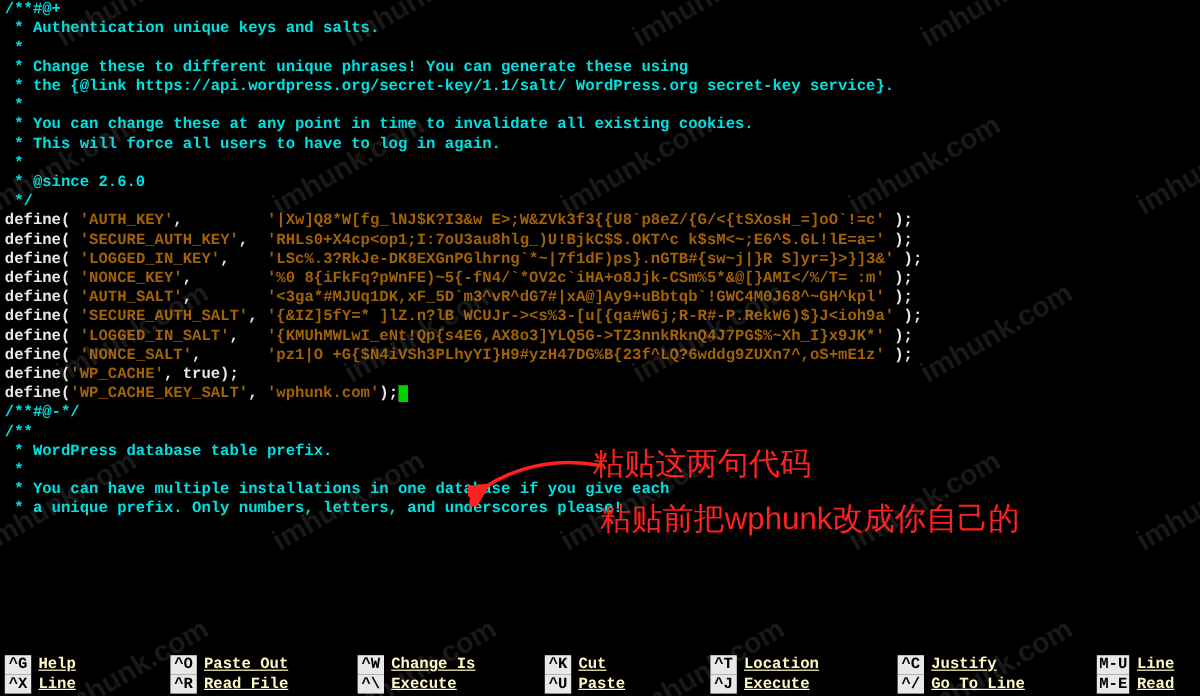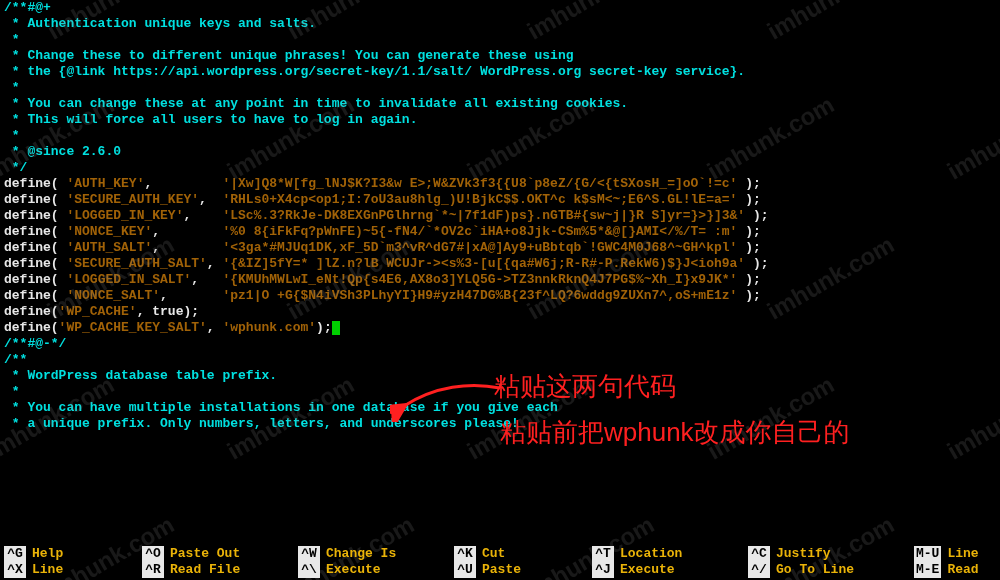--- a/index.html
+++ b/index.html
@@ -74,21 +74,21 @@
   }
   .hkey {
     background: #e8e8e8;
     color: #000;
     padding: 0 2px;
     margin-right: 6px;
     min-width: 22px;
     text-align: center;
     display: inline-block;
   }
-  .hlabel { color: #eab308; }
+  .hlabel { color: #fef9c3; text-decoration: underline; }
 </style>
 </head>
 <body>
 
 <div class="editor" id="editor"><div><span class="c-cyan">/**#@+</span></div><div><span class="c-cyan"> * Authentication unique keys and salts.</span></div><div><span class="c-cyan"> *</span></div><div><span class="c-cyan"> * Change these to different unique phrases! You can generate these using</span></div><div><span class="c-cyan"> * the {@link https://api.wordpress.org/secret-key/1.1/salt/ WordPress.org secret-key service}.</span></div><div><span class="c-cyan"> *</span></div><div><span class="c-cyan"> * You can change these at any point in time to invalidate all existing cookies.</span></div><div><span class="c-cyan"> * This will force all users to have to log in again.</span></div><div><span class="c-cyan"> *</span></div><div><span class="c-cyan"> * @since 2.6.0</span></div><div><span class="c-cyan"> */</span></div><div><span class="c-white">define( </span><span class="c-yellow">'AUTH_KEY'</span><span class="c-white">,         </span><span class="c-yellow">'|Xw]Q8*W[fg_lNJ$K?I3&amp;w E&gt;;W&amp;ZVk3f3{{U8`p8eZ/{G/&lt;{tSXosH_=]oO`!=c'</span><span class="c-white"> );</span></div><div><span class="c-white">define( </span><span class="c-yellow">'SECURE_AUTH_KEY'</span><span class="c-white">,  </span><span class="c-yellow">'RHLs0+X4cp&lt;op1;I:7oU3au8hlg_)U!BjkC$$.OKT^c k$sM&lt;~;E6^S.GL!lE=a='</span><span class="c-white"> );</span></div><div><span class="c-white">define( </span><span class="c-yellow">'LOGGED_IN_KEY'</span><span class="c-white">,    </span><span class="c-yellow">'LSc%.3?RkJe-DK8EXGnPGlhrng`*~|7f1dF)ps}.nGTB#{sw~j|}R S]yr=}&gt;}]3&amp;'</span><span class="c-white"> );</span></div><div><span class="c-white">define( </span><span class="c-yellow">'NONCE_KEY'</span><span class="c-white">,        </span><span class="c-yellow">'%0 8{iFkFq?pWnFE)~5{-fN4/`*OV2c`iHA+o8Jjk-CSm%5*&amp;@[}AMI&lt;/%/T= :m'</span><span class="c-white"> );</span></div><div><span class="c-white">define( </span><span class="c-yellow">'AUTH_SALT'</span><span class="c-white">,        </span><span class="c-yellow">'&lt;3ga*#MJUq1DK,xF_5D`m3^vR^dG7#|xA@]Ay9+uBbtqb`!GWC4M0J68^~GH^kpl'</span><span class="c-white"> );</span></div><div><span class="c-white">define( </span><span class="c-yellow">'SECURE_AUTH_SALT'</span><span class="c-white">, </span><span class="c-yellow">'{&amp;IZ]5fY=* ]lZ.n?lB WCUJr-&gt;&lt;s%3-[u[{qa#W6j;R-R#-P.RekW6)$}J&lt;ioh9a'</span><span class="c-white"> );</span></div><div><span class="c-white">define( </span><span class="c-yellow">'LOGGED_IN_SALT'</span><span class="c-white">,   </span><span class="c-yellow">'{KMUhMWLwI_eNt!Qp{s4E6,AX8o3]YLQ5G-&gt;TZ3nnkRknQ4J7PG$%~Xh_I}x9JK*'</span><span class="c-white"> );</span></div><div><span class="c-white">define( </span><span class="c-yellow">'NONCE_SALT'</span><span class="c-white">,       </span><span class="c-yellow">'pz1|O +G{$N4iVSh3PLhyYI}H9#yzH47DG%B{23f^LQ?6wddg9ZUXn7^,oS+mE1z'</span><span class="c-white"> );</span></div><div><span class="c-white"></span></div><div><span class="c-white">define(</span><span class="c-yellow">'WP_CACHE'</span><span class="c-white">, true);</span></div><div><span class="c-white"></span></div><div><span class="c-white">define(</span><span class="c-yellow">'WP_CACHE_KEY_SALT'</span><span class="c-white">, </span><span class="c-yellow">'wphunk.com'</span><span class="c-white">);</span><span class="cursor"></span></div><div><span class="c-cyan">/**#@-*/</span></div><div><span class="c-white"></span></div><div><span class="c-cyan">/**</span></div><div><span class="c-cyan"> * WordPress database table prefix.</span></div><div><span class="c-cyan"> *</span></div><div><span class="c-cyan"> * You can have multiple installations in one database if you give each</span></div><div><span class="c-cyan"> * a unique prefix. Only numbers, letters, and underscores please!</span></div></div>
 
 <div id="watermarks">
     <div class="wm" style="left: 40px; top: -10px;">imhunk.com</div>
     <div class="wm" style="left: 280px; top: -10px;">imhunk.com</div>
     <div class="wm" style="left: 520px; top: -10px;">imhunk.com</div>

